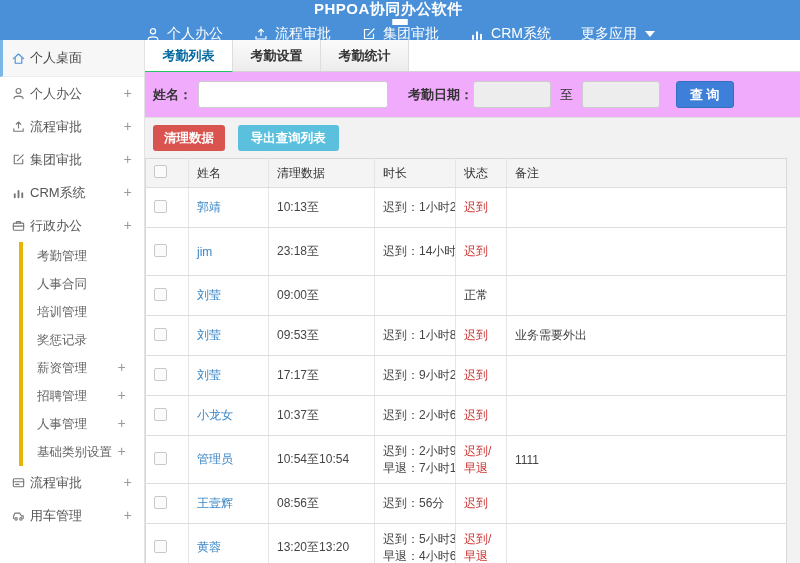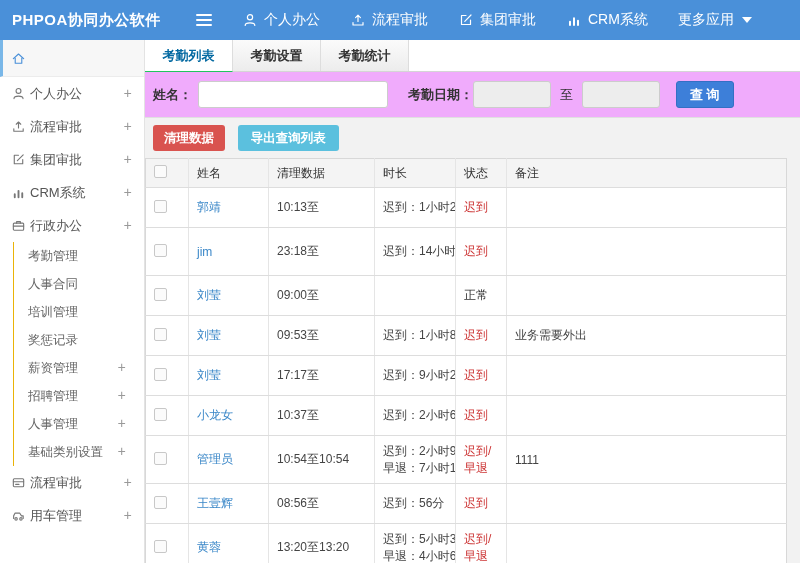--- a/index.html
+++ b/index.html
@@ -1,40 +1,40 @@
 <!DOCTYPE html>
 <html><head>
 <meta charset="utf-8">
 <style>
   * { box-sizing: border-box; margin: 0; padding: 0; }
   html,body { width: 800px; height: 563px; overflow: hidden;
     font-family: "Liberation Sans", "DejaVu Sans", sans-serif;
     background: #f2f2f2; color: #333; font-size: 13px; }
 
   
-  .header { height: 40px; background: #4a90d9; display: flex; align-items: center; color: #fff; }
+  .header { height: 40px; background: #4a90d9; display: flex; align-items: center; color: #fff; flex-direction: column; }
   .logo { width: 196px; padding-left: 12px; font-size: 15px; font-weight: bold; letter-spacing: .5px; white-space: nowrap; }
   .hamburger { width: 16px; height: 12px; display: flex; flex-direction: column; justify-content: space-between; cursor: pointer; }
   .hamburger span { display: block; height: 2px; background: #fff; border-radius: 1px; }
   .topnav { display: flex; align-items: center; margin-left: 30px; }
   .nav-item { display: flex; align-items: center; margin-right: 30px; font-size: 14px; cursor: pointer; white-space: nowrap; }
   .nav-item .icn { margin-right: 6px; display: inline-flex; }
   .caret { width: 0; height: 0; border-left: 5px solid transparent; border-right: 5px solid transparent;
     border-top: 6px solid #fff; margin-left: 8px; }
 
   
   .body { display: flex; height: 523px; }
   .sidebar { width: 145px; background: #fff; border-right: 1px solid #e3e3e3; overflow: hidden; flex: none; }
   .side-item { height: 33px; display: flex; align-items: center; padding: 0 12px 0 7px;
     border-left: 3px solid transparent; color: #555; cursor: pointer; }
   .side-item.active { height: 37px; background: #f7f7f7; border-left-color: #79b7e8; border-bottom: 1px solid #ececec; color: #444; }
   .side-item .icn { width: 16px; margin-right: 4px; display: inline-flex; justify-content: center; }
   .side-item .lbl { flex: 1; font-size: 13px; white-space: nowrap; overflow: hidden; }
   .expander { color: #999; font-size: 14px; font-family: "Liberation Mono", monospace; }
-  .side-sub { margin-left: 13px; border-left: 1px solid #eab308; }
+  .side-sub { margin-left: 19px; border-left: 4px solid #eab308; }
   .side-sub .sub-item { height: 28px; display: flex; align-items: center; padding: 0 18px 0 14px;
     color: #666; font-size: 12.5px; cursor: pointer; white-space: nowrap; }
   .side-sub .sub-item .lbl { flex: 1; }
 
   .main { flex: 1; display: flex; flex-direction: column; min-width: 0; }
 
   
   .tabbar { height: 32px; background: #fff; border-bottom: 1px solid #d5d5d5; display: flex; flex: none; }
   .tab { width: 88px; line-height: 31px; text-align: center; font-size: 13px; font-weight: bold;
     color: #333; border-right: 1px solid #ddd; background: linear-gradient(#fbfbfb, #ececec); cursor: pointer; }
@@ -126,20 +126,21 @@
 </div>
 
 <div class="body">
   <div class="sidebar">
       <div class="side-item active">
         <span class="icn">
           <svg width="15" height="15" viewBox="0 0 16 16" fill="none" stroke="#4a90d9" stroke-width="1.2" stroke-linecap="round" stroke-linejoin="round">
             <path d="M2.5 8.2 8 3.2l5.5 5M4.5 7.5V13h7V7.5"></path>
           </svg>
         </span>
+        <span class="lbl">个人桌面</span>
       </div>
       <div class="side-item">
         <span class="icn">
           <svg width="15" height="15" viewBox="0 0 16 16" fill="none" stroke="#777" stroke-width="1.2" stroke-linecap="round" stroke-linejoin="round">
             <circle cx="8" cy="5.2" r="2.6"></circle>
             <path d="M3.2 13.4c0-3.4 9.6-3.4 9.6 0"></path>
           </svg>
         </span>
         <span class="lbl">个人办公</span>
         <span class="expander">+</span>

